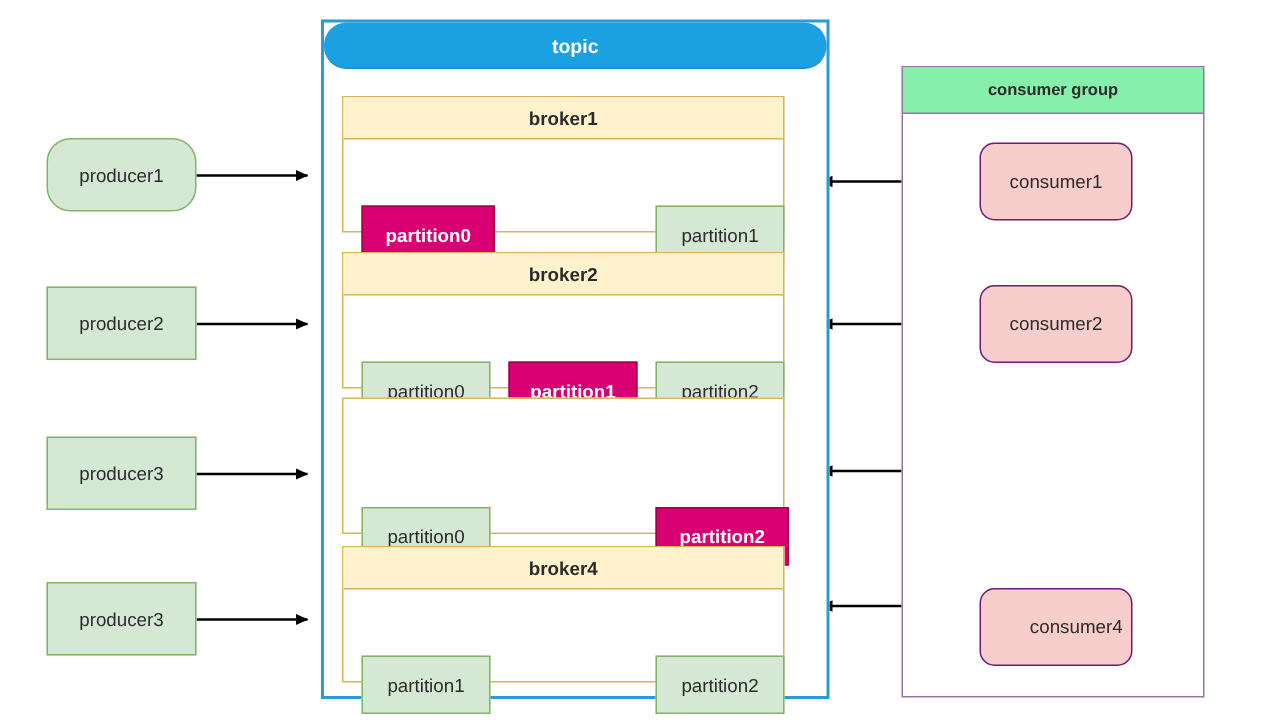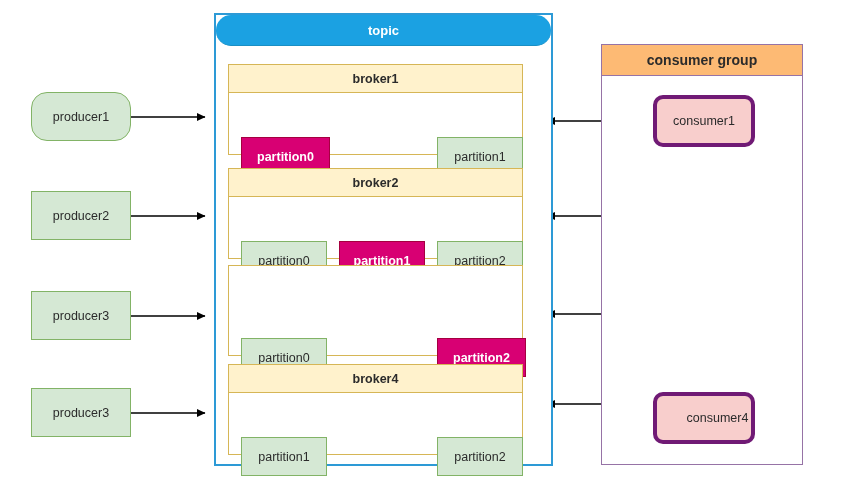--- a/index.html
+++ b/index.html
@@ -34,21 +34,21 @@
     font-size: 12.5px;
     color: #2b2b2b;
     left: 31px;
   }
 
   
   .consumer {
     width: 102px;
     height: 52px;
     background: #f8cecc;
-    border: 4px solid #701a75;
+    border: 1px solid #701a75;
     border-radius: 10px;
     display: flex;
     align-items: center;
     justify-content: center;
     font-size: 12.5px;
     color: #2b2b2b;
     left: 653px;
   }
 
   
@@ -133,26 +133,26 @@
     top: 44px;
     width: 202px;
     height: 421px;
     background: #ffffff;
     border: 1px solid #9673a6;
   }
   #consumer-group-title {
     position: absolute;
     left: 0; top: 0; right: 0;
     height: 30px;
-    background: #fdba74;
+    background: #86efac;
     border-bottom: 1px solid #9673a6;
     display: flex;
     align-items: center;
     justify-content: center;
-    font-size: 14px;
+    font-size: 11px;
     font-weight: bold;
     color: #2b2b2b;
   }
 
   
   #connectors {
     position: absolute;
     left: 0; top: 0;
     width: 842px;
     height: 485px;
@@ -268,17 +268,20 @@
     </div>
   </div>
 
   <div class="abs" id="consumer-group-box">
     <div id="consumer-group-title">consumer group</div>
   </div>
 
   <div class="abs consumer" style="top:95px;">
     <span>consumer1</span>
   </div>
+  <div class="abs consumer" style="top:190px;">
+    <span>consumer2</span>
+  </div>
   <div class="abs consumer" style="top:392px;padding-left:27px;">
     <span>consumer4</span>
   </div>
 
 </div>
 
 </body></html>

